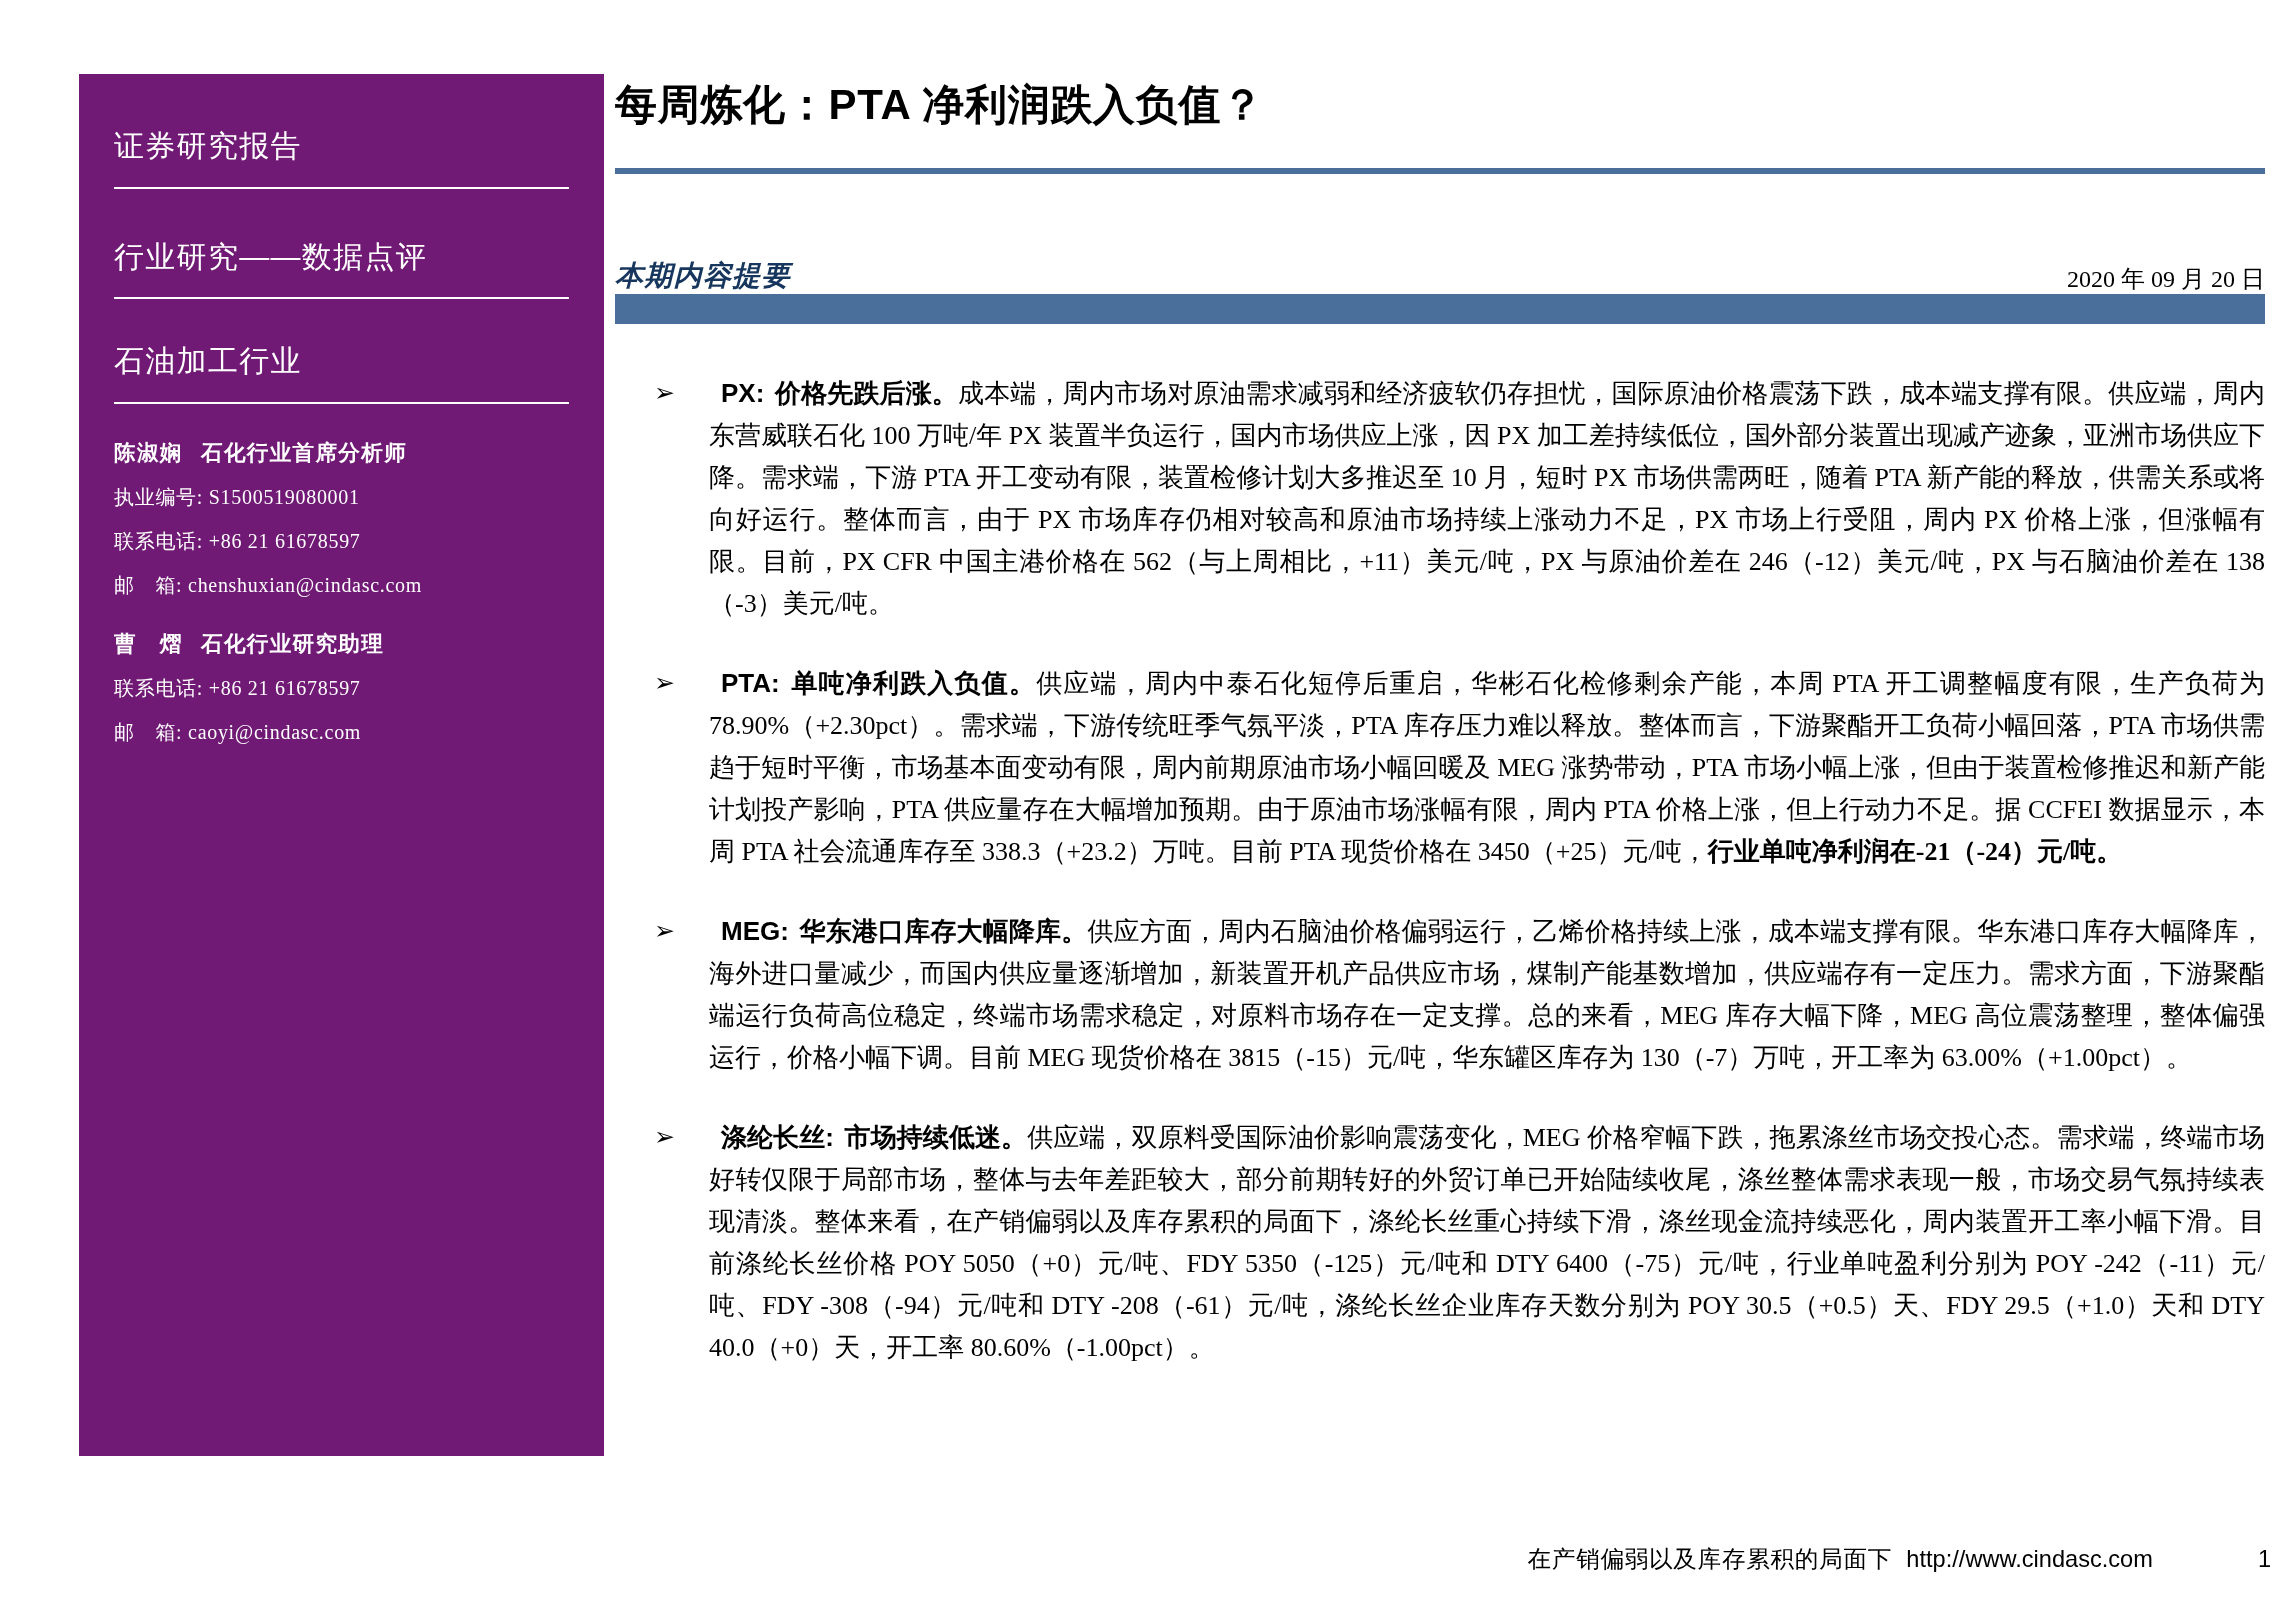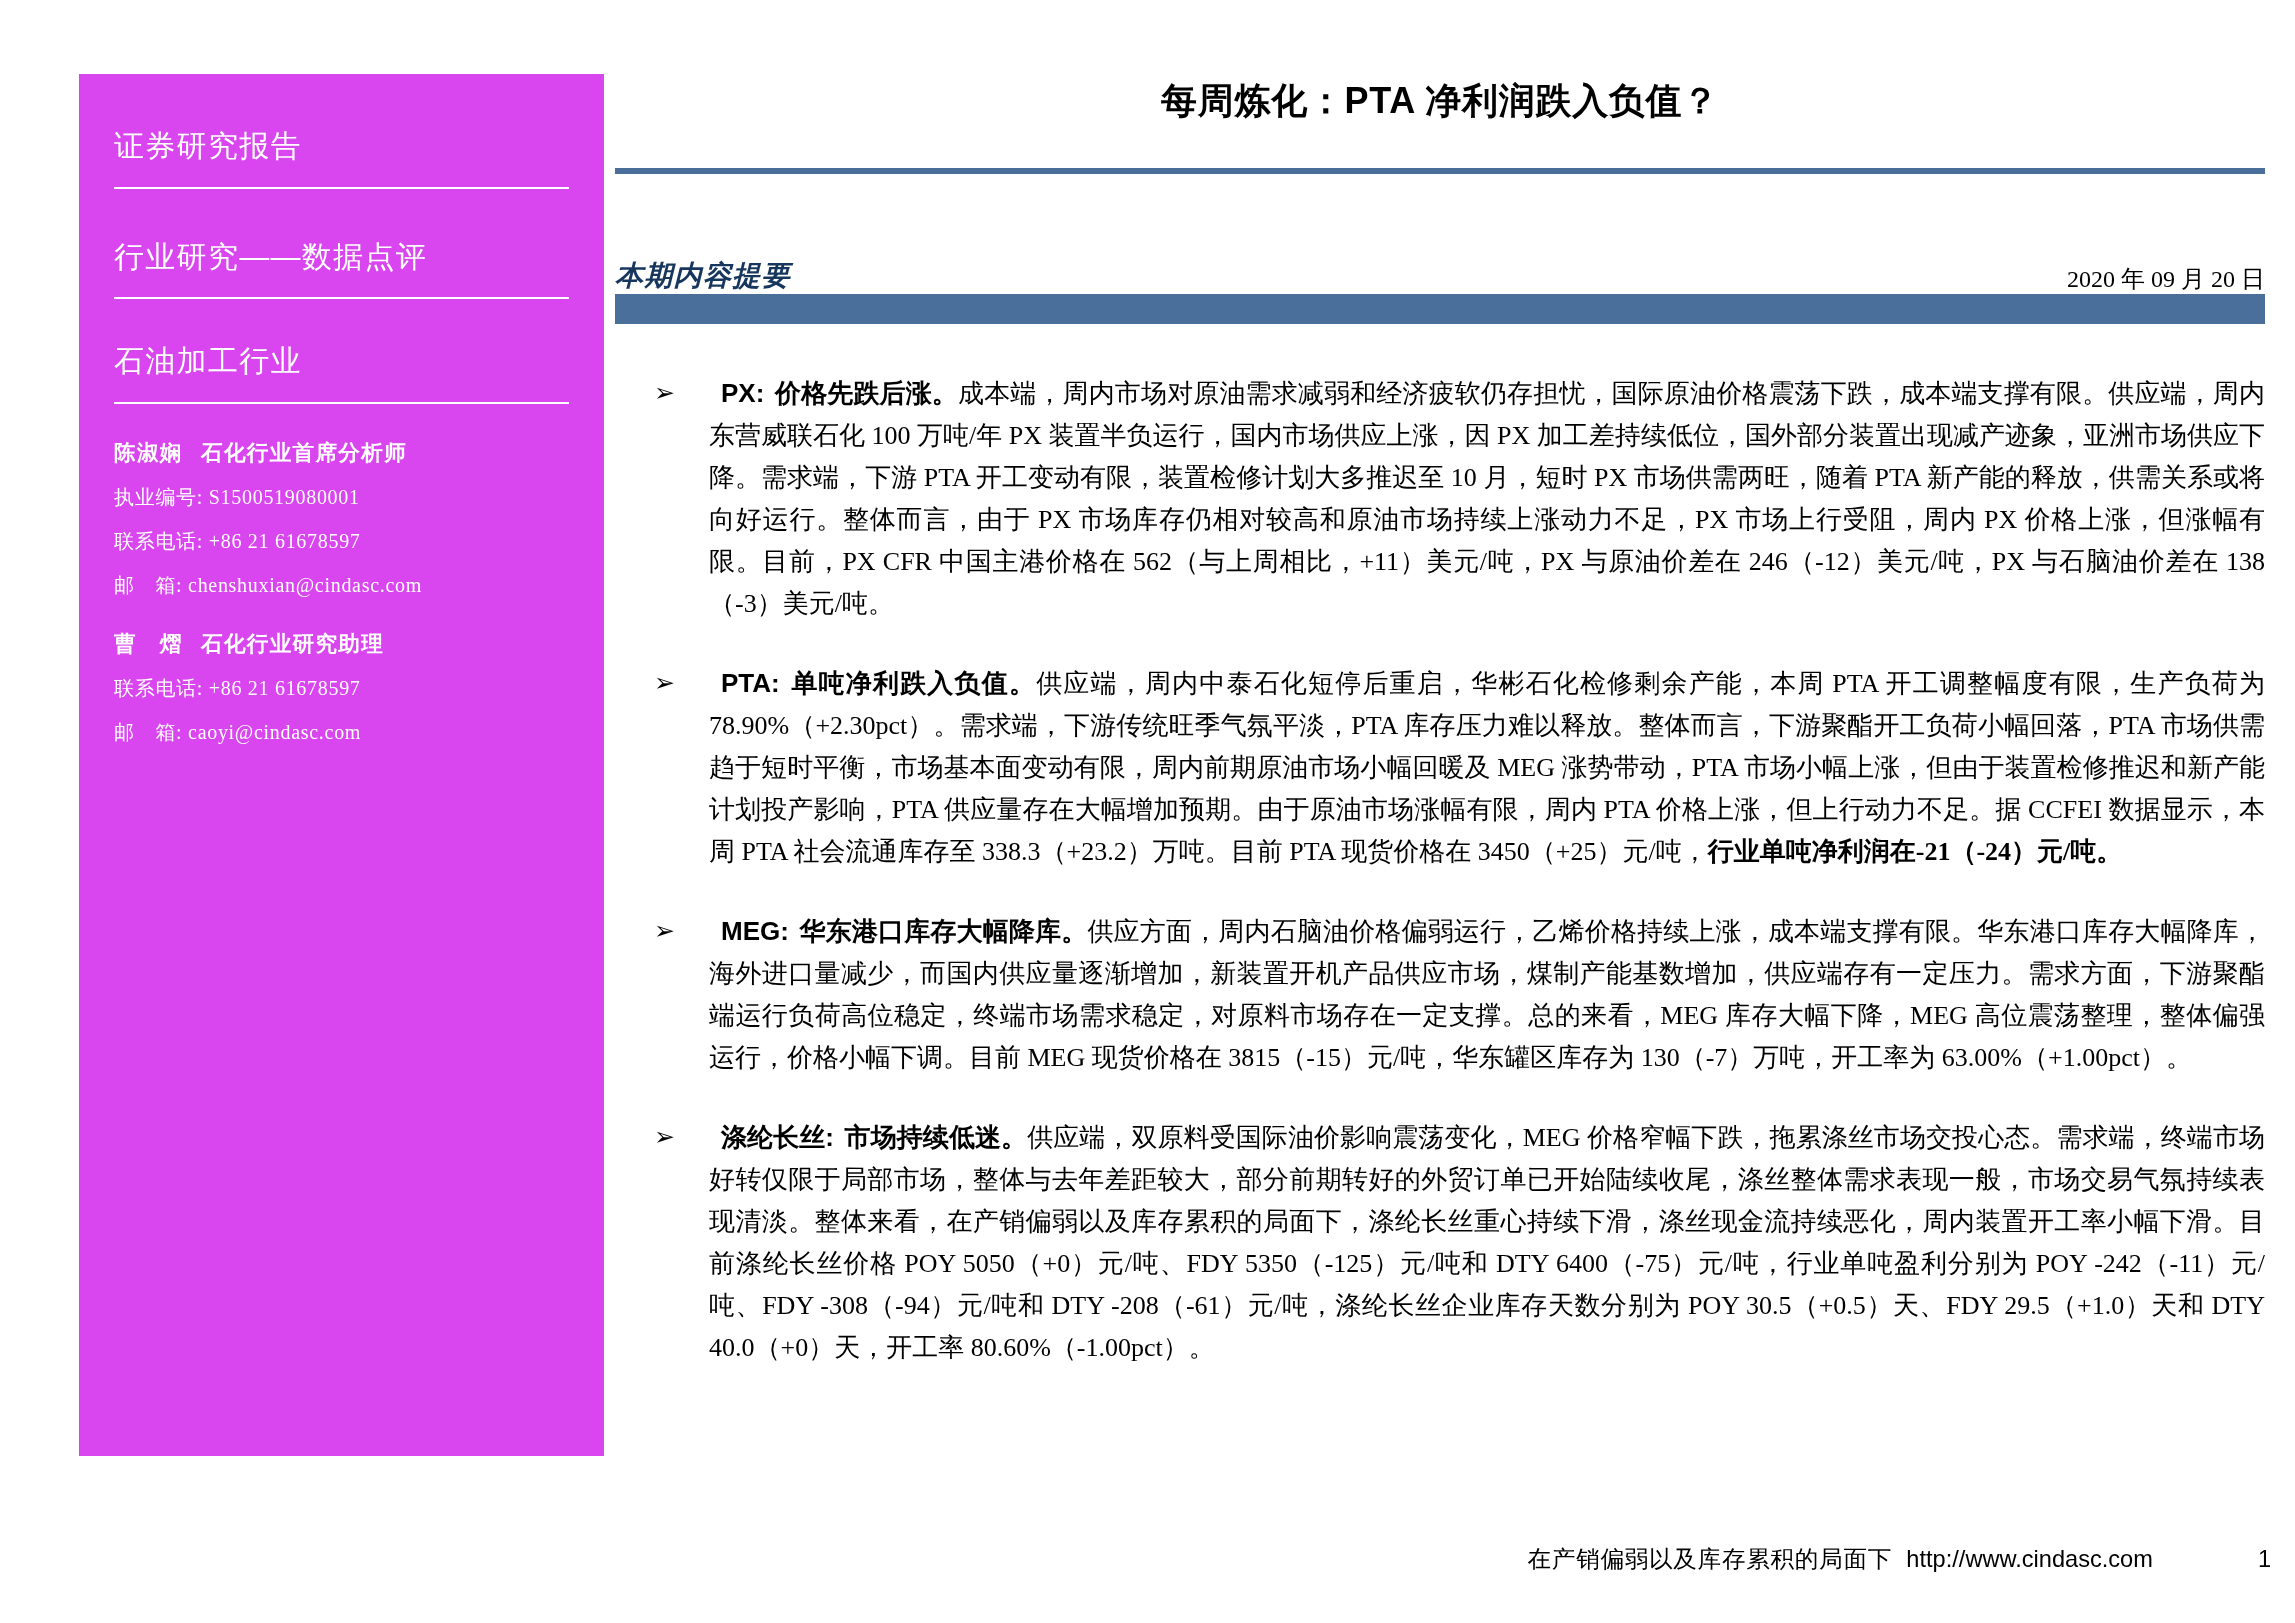--- a/index.html
+++ b/index.html
@@ -2,42 +2,42 @@
 <html style="font-size:10.5px"><head>
 <meta charset="utf-8">
 <style>
   * { margin:0; padding:0; box-sizing:border-box; }
   html,body { width:2295px; height:1623px; background:#ffffff;
               font-family:"Liberation Serif","DejaVu Serif",serif; color:#000; }
   .page { position:relative; width:2295px; height:1623px; overflow:hidden; }
 
   
   .sidebar { position:absolute; left:79px; top:74px; width:525px; height:1382px;
-             background:#d946ef; color:#fff; padding:52px 35px 39px 35px; }
+             background:#701a75; color:#fff; padding:52px 35px 39px 35px; }
   .sb-heading { font-family:"Liberation Sans","DejaVu Sans",sans-serif;
                 font-size:30px; letter-spacing:1.3px; }
   .sb-rule { border:none; border-top:2px solid #ffffff; margin:19.6px 0 0 0; }
   .sb-gap1 { height:48px; } .sb-gap2 { height:42px; }
 
   .analysts { margin-top:34px; }
   .analyst { margin-bottom:30px; }
   .an-name { font-size:21.6px; font-weight:bold; letter-spacing:1.3px; }
   .an-role { font-weight:bold; margin-left:18.3px; }
   .an-line { font-size:20px; margin-top:17px; letter-spacing:0.7px; }
 
   .company { position:absolute; left:35px; right:35px; bottom:121px; }
   .co-line { font-size:20px; margin-top:9.2px; letter-spacing:0.7px; }
   .co-en  { font-family:"Liberation Sans","DejaVu Sans",sans-serif; font-size:21.6px; }
   .co-post { margin-top:21px; }
 
   
   .main { position:absolute; left:615px; top:0; width:1650px; }
   .title { position:absolute; left:0; top:77px; width:1650px;
            font-family:"Liberation Sans","DejaVu Sans",sans-serif;
-           font-size:36px; font-weight:bold; letter-spacing:0.7px;text-align:center; }
+           font-size:42px; font-weight:bold; letter-spacing:0.7px; }
   .title-rule { position:absolute; left:0; top:168px; width:1650px; height:5.9px; background:#4a6f9a; }
 
   .section-row { position:absolute; left:0; top:257px; width:1650px;
                  display:flex; justify-content:space-between; align-items:flex-end; }
   .section-label { font-size:28px; font-weight:bold; font-style:italic; color:#17365d; letter-spacing:1.3px; }
   .date { font-size:24px; }
 
   .blue-bar { position:absolute; left:0; top:294px; width:1650px; height:30px; background:#4a6f9a; }
 
   .bullets { position:absolute; left:39px; top:372px; width:1611px; list-style:none; }

